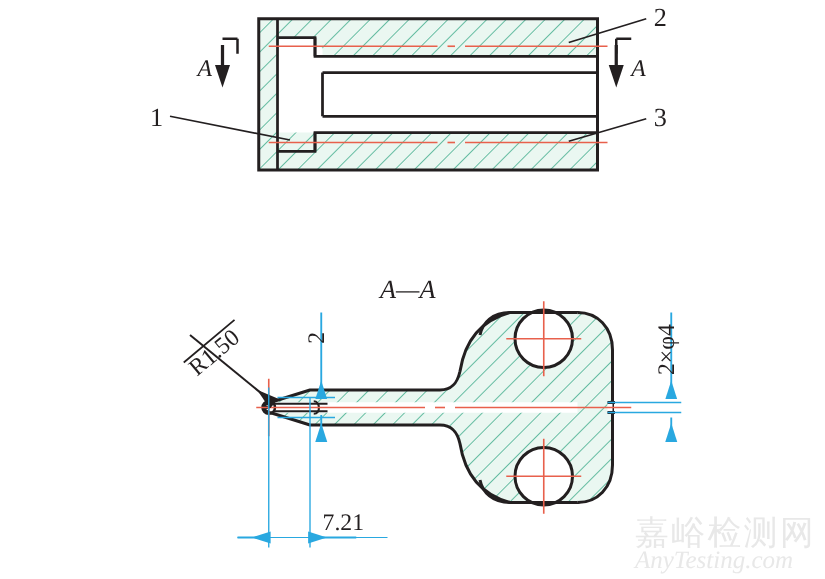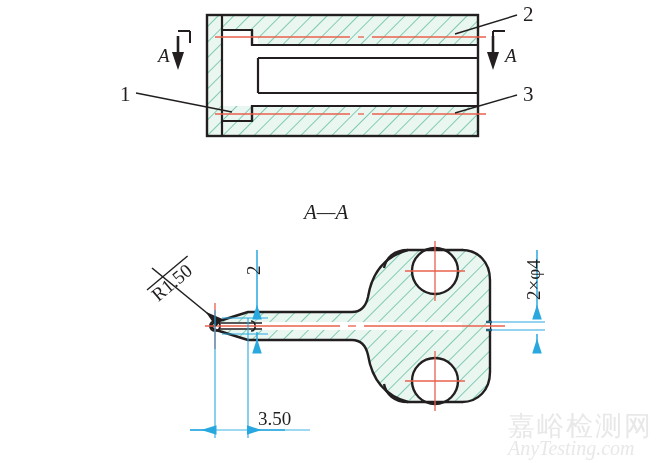--- a/index.html
+++ b/index.html
@@ -24,21 +24,21 @@
   }
   .lbl {
     position: absolute;
     font-family: "Liberation Serif", serif;
     color: #231f20;
     white-space: nowrap;
     line-height: 1;
   }
   .lbl-num { font-size: 21px; }
   .lbl-dim { font-size: 19px; }
-  .lbl-sec { font-size: 21px; font-style: italic; }
+  .lbl-sec { font-size: 21px; font-style: italic; margin-top: 19px; }
   .lbl-arrowtag { font-size: 19px; font-style: italic; }
   .rot90 { transform: rotate(-90deg); transform-origin: 0 0; }
   .rot-r150 { transform: rotate(-40deg); transform-origin: 0 0; }
   .wm {
     position: absolute;
     color: #e8e8e8;
     font-family: "Liberation Sans", sans-serif;
     white-space: nowrap;
     user-select: none;
   }
@@ -232,20 +232,20 @@
   <div class="lbl lbl-arrowtag" style="left:158px; top:46px;">A</div>
 
   <div class="lbl lbl-arrowtag" style="left:505px; top:46px;">A</div>
 
   <div class="lbl lbl-sec" style="left:304px; top:202px;">A—A</div>
 
   <div class="lbl lbl-dim rot-r150" style="left:148px; top:290px;">R1.50</div>
 
   <div class="lbl lbl-dim rot90" style="left:244px; top:275px;">2</div>
 
-  <div class="lbl lbl-dim" style="left:258px; top:409px;">3.50</div>
+  <div class="lbl lbl-dim" style="left:258px; top:409px;">7.21</div>
 
   <div class="lbl lbl-dim rot90" style="left:524px; top:300px;">2×φ4</div>
 
   <div class="wm wm-cn" style="left:508px; top:408px;">嘉峪检测网</div>
   <div class="wm wm-en" style="left:508px; top:437px;">AnyTesting.com</div>
 
 </div>
 
 </body></html>

